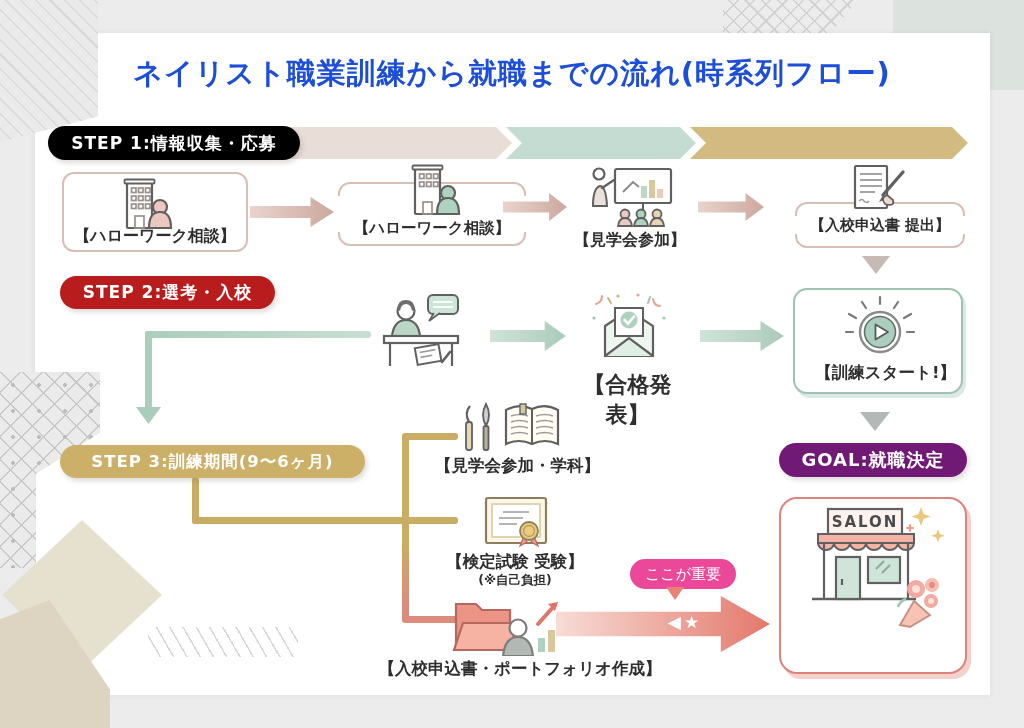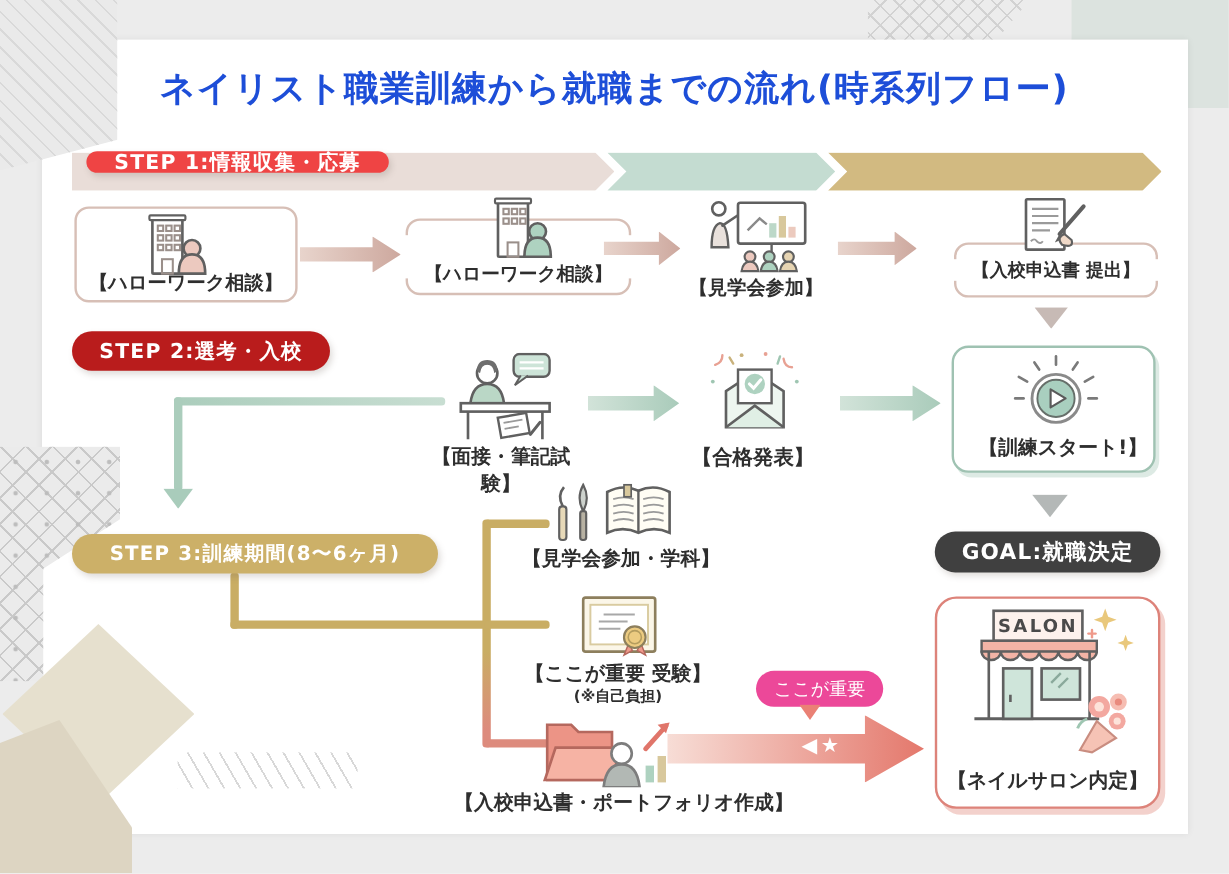--- a/index.html
+++ b/index.html
@@ -86,21 +86,21 @@
   <div class="abs deco-dots-bl"></div>
   <div class="abs deco-diamond"></div>
   <div class="abs deco-beige-corner"></div>
   <div class="abs deco-stripes-bottom"></div>
 
   <div class="abs" id="title">ネイリスト職業訓練から就職までの流れ(時系列フロー)</div>
 
   <div class="abs seg seg-first" style="left:60px;width:452px;background:#e9ddd8;"></div>
   <div class="abs seg seg-mid" style="left:506px;width:190px;background:#c4dcd1;"></div>
   <div class="abs seg seg-mid" style="left:690px;width:278px;background:#d2ba81;"></div>
-  <div class="abs pill" style="left:72px;top:126px;width:252px;height:18px;background:#ef4444;font-size:17px;">STEP 1:情報収集・応募</div>
+  <div class="abs pill" style="left:48px;top:126px;width:252px;height:34px;background:#000000;font-size:17px;">STEP 1:情報収集・応募</div>
 
   <div class="abs item-box" style="left:62px;top:172px;width:186px;height:80px;"></div>
   <svg class="ic person-pink" style="left:112px;top:176px;" width="64" height="54" viewBox="0 0 64 54">
     <rect x="15" y="7" width="25" height="45" rx="1" fill="#fff" stroke="#606060" stroke-width="2.2"></rect>
     <rect x="12.5" y="3.5" width="30" height="4" rx="1" fill="#fff" stroke="#606060" stroke-width="1.8"></rect>
     <g fill="none" stroke="#9a8f8a" stroke-width="1.7">
       <rect x="19.5" y="12" width="4.5" height="4.5"></rect>
         <rect x="26.5" y="12" width="4.5" height="4.5"></rect>
         <rect x="33.5" y="12" width="4.5" height="4.5"></rect>
       <rect x="19.5" y="20" width="4.5" height="4.5"></rect>
@@ -198,42 +198,41 @@
     <rect x="2" y="42" width="74" height="7" fill="#fff" stroke="#606060" stroke-width="2.2"></rect>
     <line x1="8" y1="49" x2="8" y2="72" stroke="#606060" stroke-width="2.2"></line>
     <line x1="70" y1="49" x2="70" y2="72" stroke="#606060" stroke-width="2.2"></line>
     <g transform="rotate(-10 46 60)">
       <rect x="34" y="52" width="24" height="17" fill="#fff" stroke="#606060" stroke-width="2"></rect>
       <line x1="38" y1="57" x2="54" y2="57" stroke="#9a9a9a" stroke-width="1.6"></line>
       <line x1="38" y1="62" x2="50" y2="62" stroke="#9a9a9a" stroke-width="1.6"></line>
     </g>
     <path d="M60 68 l8 -10" stroke="#606060" stroke-width="2.6" stroke-linecap="round"></path>
   </svg>
-  <div class="abs lbl" style="left:345px;top:370px;width:145px;font-size:16.5px;">【面接・筆記試験】</div>
 
   <div class="abs arrow-h arrow-teal" style="left:490px;top:321px;width:76px;height:30px;"></div>
 
   <svg class="ic" style="left:588px;top:292px;" width="82" height="72" viewBox="0 0 82 72">
     <g stroke-width="2" fill="none" stroke-linecap="round">
       <path d="M8 12 q6 -2 6 -8" stroke="#e8a193"></path>
       <path d="M20 6 l3 5" stroke="#c9b27c"></path>
       <path d="M62 5 l-2 6" stroke="#9fc6b2"></path>
       <path d="M72 14 q-6 0 -7 -7" stroke="#e8a193"></path>
     </g>
     <circle cx="30" cy="4" r="1.6" fill="#c9b27c"></circle>
       <circle cx="50" cy="3" r="1.6" fill="#e8a193"></circle>
     <circle cx="76" cy="26" r="1.6" fill="#9fc6b2"></circle>
       <circle cx="6" cy="26" r="1.6" fill="#9fc6b2"></circle>
     <path d="M17 34 L41 18 L65 34 V64 H17 Z" fill="#eef6f0" stroke="#606060" stroke-width="2.2"></path>
     <rect x="27" y="16" width="28" height="28" fill="#fff" stroke="#606060" stroke-width="2"></rect>
     <circle cx="41" cy="28" r="8.5" fill="#aed2c0"></circle>
     <path d="M36.5 28 l3.5 3.5 l6 -7" fill="none" stroke="#fff" stroke-width="2.6" stroke-linecap="round"></path>
     <path d="M17 64 L41 46 L65 64" fill="#e0efe5" stroke="#606060" stroke-width="2.2"></path>
   </svg>
-  <div class="abs lbl" style="left:575px;top:370px;width:105px;font-size:17px;">【合格発表】</div>
+  <div class="abs lbl" style="left:575px;top:370px;width:105px;font-size:22px;">【合格発表】</div>
 
   <div class="abs arrow-h arrow-teal" style="left:700px;top:321px;width:84px;height:30px;"></div>
 
   <div class="abs bigbox" id="box-start"></div>
   <svg class="ic" style="left:836px;top:294px;" width="88" height="66" viewBox="0 0 88 66">
     <g stroke="#7a7a7a" stroke-width="2.2" stroke-linecap="round">
       <line x1="44" y1="3" x2="44" y2="10"></line>
       <line x1="26" y1="8" x2="30" y2="14"></line>
         <line x1="62" y1="8" x2="58" y2="14"></line>
       <line x1="13" y1="20" x2="20" y2="24"></line>
@@ -242,23 +241,23 @@
         <line x1="78" y1="38" x2="71" y2="38"></line>
     </g>
     <circle cx="44" cy="38" r="20" fill="#fff" stroke="#8a8a8a" stroke-width="2.4"></circle>
     <circle cx="44" cy="38" r="15.5" fill="#a9cfbf" stroke="#666f6a" stroke-width="1.6"></circle>
     <path d="M39.5 30.5 L52 38 L39.5 45.5 Z" fill="#fff" stroke="#5a5a5a" stroke-width="1.8" stroke-linejoin="round"></path>
   </svg>
   <div class="abs lbl" style="left:800px;top:362px;width:156px;font-size:16.5px;text-align:right;">【訓練スタート!】</div>
 
   <div class="abs tri-down" style="left:860px;top:412px;width:30px;height:19px;background:#b4b8b7;"></div>
 
-  <div class="abs pill" style="left:779px;top:443px;width:188px;height:34px;background:#404040;font-size:18px;">GOAL:就職決定</div>
-
-  <div class="abs pill" style="left:60px;top:445px;width:305px;height:33px;background:#ccb068;font-size:16.5px;">STEP 3:訓練期間(8〜6ヶ月)</div>
+  <div class="abs pill" style="left:779px;top:443px;width:188px;height:34px;background:#701a75;font-size:18px;">GOAL:就職決定</div>
+
+  <div class="abs pill" style="left:60px;top:445px;width:305px;height:33px;background:#ccb068;font-size:16.5px;">STEP 3:訓練期間(9〜6ヶ月)</div>
 
   <div class="abs conn" style="left:192px;top:477px;width:7px;height:47px;background:#c9ad64;"></div>
   <div class="abs conn" style="left:192px;top:517px;width:217px;height:7px;background:#c9ad64;"></div>
   <div class="abs conn" style="left:402px;top:433px;width:7px;height:190px;background:linear-gradient(180deg,#c9ad64 0 58%,#dd8b7d 92%);"></div>
   <div class="abs conn" style="left:404px;top:433px;width:54px;height:7px;background:#c9ad64;"></div>
   <div class="abs conn" style="left:404px;top:517px;width:54px;height:7px;background:#c9ad64;"></div>
   <div class="abs conn" style="left:404px;top:616px;width:54px;height:7px;background:#dd8b7d;"></div>
 
   <svg class="ic" style="left:460px;top:402px;" width="112" height="52" viewBox="0 0 112 52">
     <path d="M9 20 q-5 -9 1 -16" fill="none" stroke="#606060" stroke-width="2.2"></path>
@@ -287,21 +286,21 @@
     <g stroke="#a8a8a8" stroke-width="1.7">
         <line x1="20" y1="18" x2="46" y2="18"></line>
         <line x1="16" y1="24" x2="40" y2="24"></line>
         <line x1="16" y1="30" x2="34" y2="30"></line>
       </g>
     <path d="M41 42 l-4 10 l7 -4 Z" fill="#ef9a8b" stroke="#b5685e" stroke-width="1.2"></path>
     <path d="M51 42 l4 10 l-7 -4 Z" fill="#ef9a8b" stroke="#b5685e" stroke-width="1.2"></path>
     <circle cx="46" cy="37" r="9" fill="#eccb81" stroke="#8d7f5d" stroke-width="1.8"></circle>
     <circle cx="46" cy="37" r="5.5" fill="none" stroke="#b49c5e" stroke-width="1.3"></circle>
   </svg>
-  <div class="abs lbl" style="left:430px;top:551px;width:170px;font-size:16.5px;">【ここが重要 受験】</div>
+  <div class="abs lbl" style="left:430px;top:551px;width:170px;font-size:16.5px;">【検定試験 受験】</div>
   <div class="abs lbl" style="left:430px;top:572px;width:170px;font-size:12.5px;">(※自己負担)</div>
 
   <svg class="ic" style="left:452px;top:592px;" width="116" height="64" viewBox="0 0 116 64">
     <path d="M4 12 h20 l6 6 h28 v40 H4 Z" fill="#ec9486" stroke="#b5685e" stroke-width="2.2"></path>
     <path d="M2 58 l9 -27 h55 l-9 27 Z" fill="#f6b3a4" stroke="#b5685e" stroke-width="2.2"></path>
     <path d="M86 32 L103 13" stroke="#e0756a" stroke-width="4" stroke-linecap="round"></path>
     <path d="M106 10 l-10 2 7 7 Z" fill="#e0756a"></path>
     <rect x="86" y="46" width="7" height="14" fill="#aed2c0"></rect>
     <rect x="96" y="38" width="7" height="22" fill="#d8c89c"></rect>
     <circle cx="66" cy="36" r="8.5" fill="#fff" stroke="#7d7d7d" stroke-width="2.2"></circle>
@@ -338,15 +337,14 @@
       </g>
     <path d="M102 122 l14 -24 16 14 -20 12 Z" fill="#f6c3b5" stroke="#c98d80" stroke-width="1.8"></path>
     <path d="M108 96 q-6 2 -8 8" stroke="#9fc6b2" stroke-width="2.5" fill="none"></path>
     <circle cx="118" cy="86" r="9" fill="#f3a8a0"></circle>
       <circle cx="118" cy="86" r="4" fill="#fde3da"></circle>
     <circle cx="134" cy="82" r="7" fill="#f6bdb2"></circle>
       <circle cx="134" cy="82" r="3" fill="#e98a7d"></circle>
     <circle cx="133" cy="98" r="7" fill="#f3a8a0"></circle>
       <circle cx="133" cy="98" r="3" fill="#fde3da"></circle>
   </svg>
-  <div class="abs lbl" style="left:785px;top:640px;width:176px;font-size:16.5px;">【ネイルサロン内定】</div>
 
 </div>
 
 </body></html>

